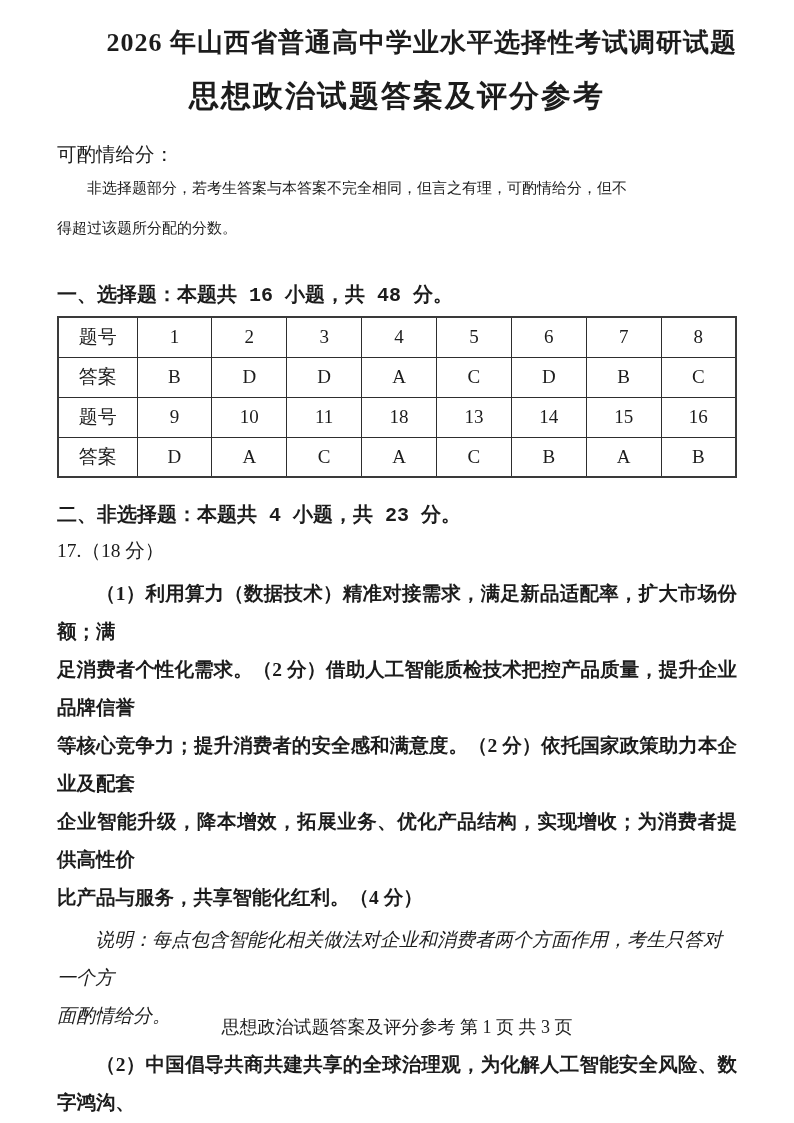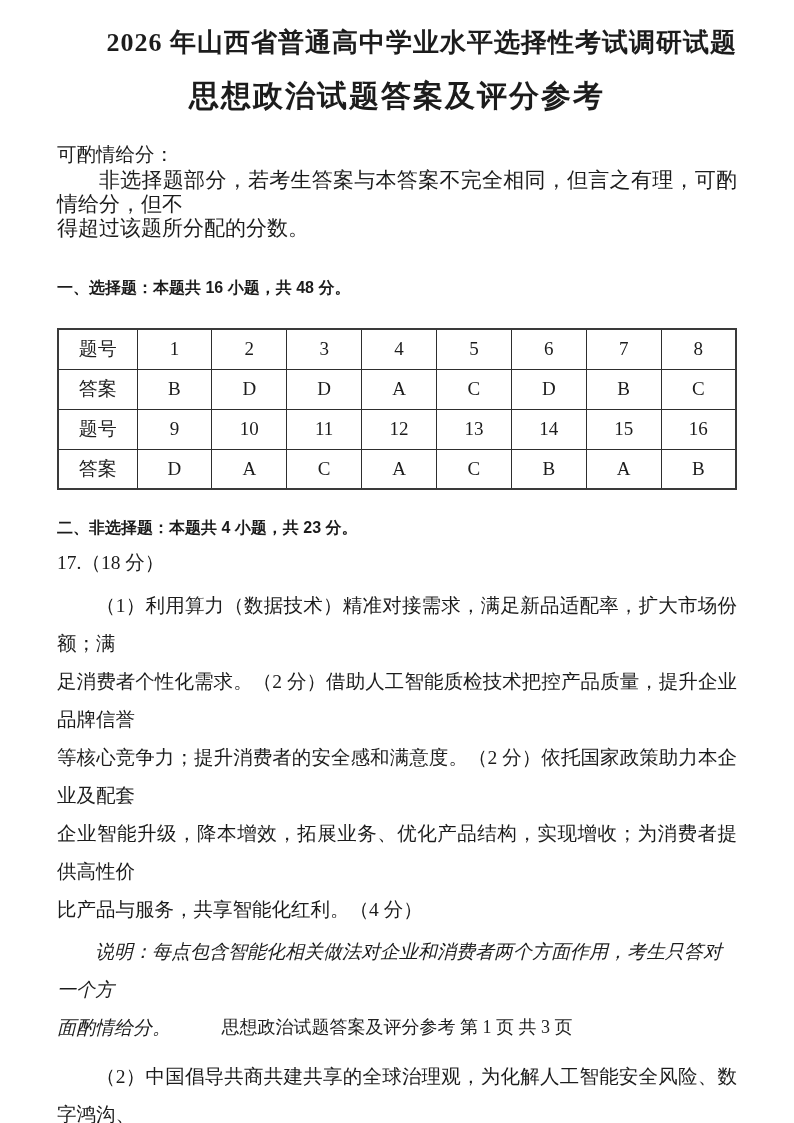--- a/index.html
+++ b/index.html
@@ -33,38 +33,38 @@
     margin-top: 16px;
     font-family: "Liberation Sans", "DejaVu Sans", sans-serif;
   }
   .scoring-heading {
     margin-top: 24px;
     font-size: 19.5px;
     line-height: 28px;
     font-family: "Liberation Sans", "DejaVu Sans", sans-serif;
   }
   .scoring-body {
-    font-size: 21px;
-    line-height: 24px;
+    font-size: 15px;
+    line-height: 40px;
     text-indent: 2em;
     white-space: pre-line;
     text-align: justify;
     font-family: Liberation Sans, sans-serif;
   }
   .section-heading {
-    font-size: 16px;
+    font-size: 20px;
     font-weight: bold;
     line-height: 28px;
-    font-family: Liberation Sans, sans-serif;
+    font-family: Liberation Mono, monospace;
   }
   .section-choice-heading { margin-top: 34px; }
   .section-nonchoice-heading { margin-top: 24px; }
 
   table.answers {
-    margin-top: 26px;
+    margin-top: 6px;
     width: 680px;
     border-collapse: collapse;
     border: 2px solid #3a3a3a;
     table-layout: fixed;
   }
   table.answers td {
     border: 1px solid #2e2e2e;
     height: 40px;
     text-align: center;
     vertical-align: middle;
@@ -80,20 +80,21 @@
     font-size: 19.5px;
     line-height: 26px;
   }
   .answer-para {
     margin-top: 11px;
     font-size: 19.5px;
     line-height: 38px;
     text-indent: 2em;
     white-space: pre-line;
     text-align: justify;
+    font-weight: bold;
   }
   .answer-note {
     margin-top: 4px;
     font-size: 19px;
     line-height: 38px;
     text-indent: 2em;
     white-space: pre-line;
     font-style: italic;
   }
   .page-footer {
@@ -145,21 +146,21 @@
         <td>C</td>
         <td>D</td>
         <td>B</td>
         <td>C</td>
       </tr>
       <tr>
         <td class="row-label">题号</td>
         <td>9</td>
         <td>10</td>
         <td>11</td>
-        <td>12</td>
+        <td>18</td>
         <td>13</td>
         <td>14</td>
         <td>15</td>
         <td>16</td>
       </tr>
       <tr>
         <td class="row-label">答案</td>
         <td>D</td>
         <td>A</td>
         <td>C</td>

